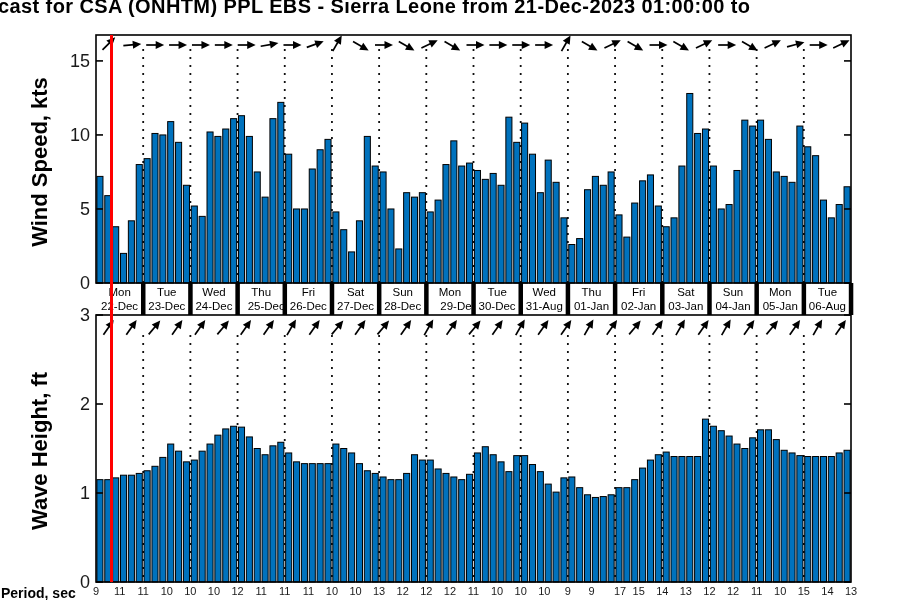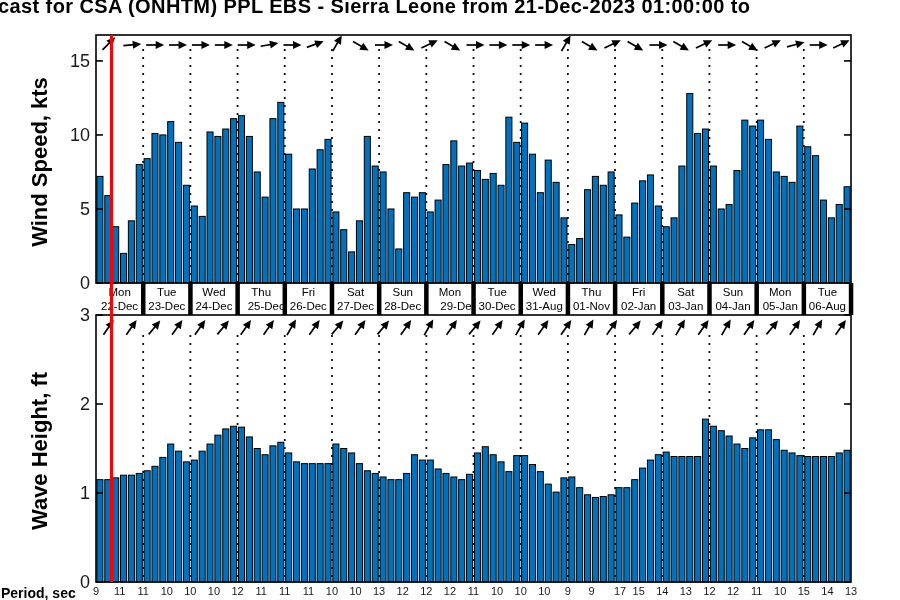--- a/index.html
+++ b/index.html
@@ -618,21 +618,21 @@
     <div class="day-cell" style="left:473.5px;width:47.1875px;">
       <div class="" style="line-height:14px;">Tue</div>
       <div class="" style="line-height:14px;">30-Dec</div>
     </div>
     <div class="day-cell" style="left:520.6875px;width:47.1875px;">
       <div class="" style="line-height:14px;">Wed</div>
       <div class="" style="line-height:14px;">31-Aug</div>
     </div>
     <div class="day-cell" style="left:567.875px;width:47.1875px;">
       <div class="" style="line-height:14px;">Thu</div>
-      <div class="" style="line-height:14px;">01-Nov</div>
+      <div class="" style="line-height:14px;">01-Jan</div>
     </div>
     <div class="day-cell" style="left:615.0625px;width:47.1875px;">
       <div class="" style="line-height:14px;">Fri</div>
       <div class="" style="line-height:14px;">02-Jan</div>
     </div>
     <div class="day-cell" style="left:662.25px;width:47.1875px;">
       <div class="" style="line-height:14px;">Sat</div>
       <div class="" style="line-height:14px;">03-Jan</div>
     </div>
     <div class="day-cell" style="left:709.4375px;width:47.1875px;">

